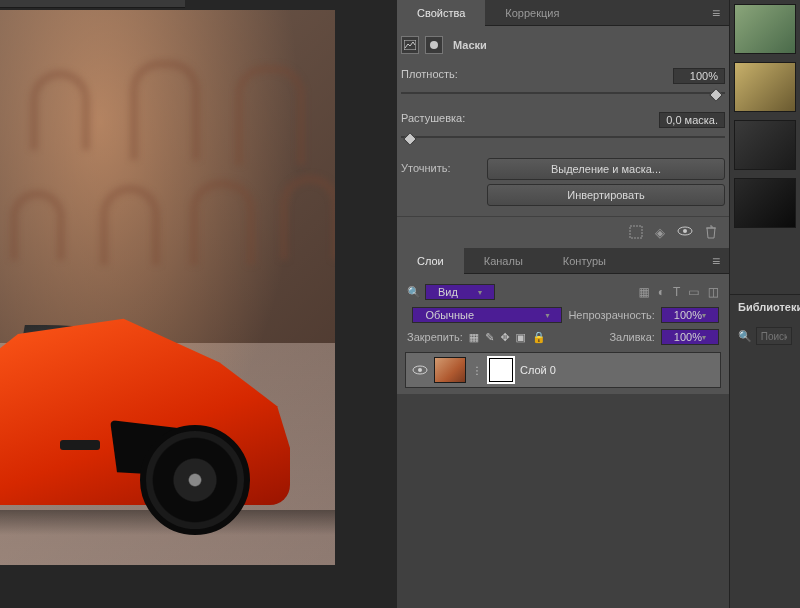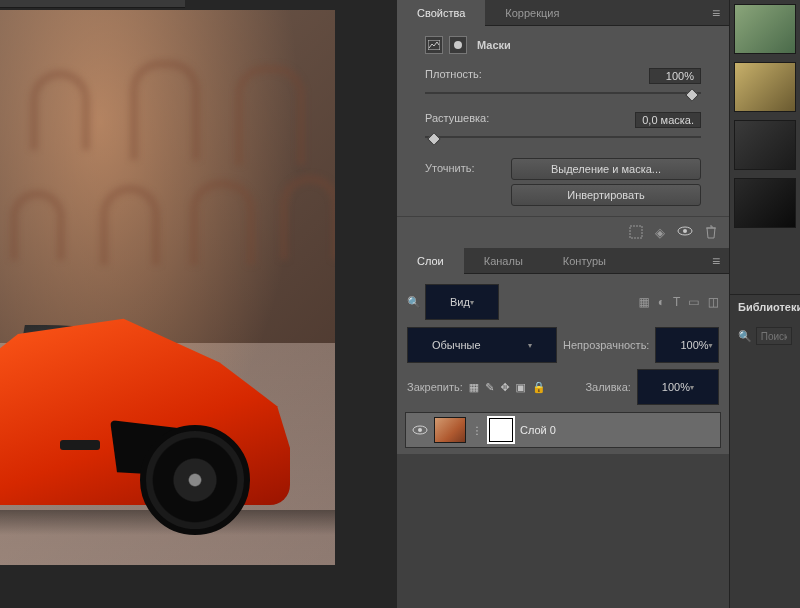--- a/index.html
+++ b/index.html
@@ -118,21 +118,21 @@
     background: #535353;
     color: #e6e6e6;
   }
   .panel-tabs .spacer { flex: 1; }
   .menu-icon {
     width: 26px; text-align: center; color: #9a9a9a;
     font-size: 14px; line-height: 26px;
   }
   .panel-body {
     background: #535353;
-    padding: 6px 28px 10px;
+    padding: 6px 4px 10px;
   }
   .mask-row {
     display: flex; align-items: center; gap: 6px;
     padding: 4px 0 8px;
   }
   .icon-box {
     width: 18px; height: 18px;
     border: 1px solid #777;
     display: inline-flex; align-items: center; justify-content: center;
     font-size: 10px;
@@ -196,30 +196,30 @@
     color: #9a9a9a;
     font-size: 13px;
   }
   
   .layers-panel .panel-body { padding: 6px 8px; }
   .layers-filter-row {
     display: flex; align-items: center; gap: 4px;
     padding: 4px 2px;
   }
   .dropdown {
-    background: #0f172a; border: 1px solid #2a2a2a;
-    height: 36px; display: flex; align-items: center;
-    padding: 0 24px; color: #d0d0d0;
+    background: #4c1d95; border: 1px solid #2a2a2a;
+    height: 16px; display: flex; align-items: center;
+    padding: 0 12px; color: #d0d0d0;
     min-width: 70px;
   }
   .dropdown.wide { min-width: 150px; }
   .dropdown .caret { margin-left: auto; font-size: 8px; color: #8a8a8a; }
   .search-icon { width: 14px; text-align:center; color:#9a9a9a; }
   .filter-icons { display:flex; gap:8px; margin-left:auto; color:#9a9a9a; font-size:12px; }
-  .blend-row { display:flex; align-items:center; gap:6px; padding:3px 2px; }
+  .blend-row { display:flex; align-items:center; gap:6px; padding:3px 2px;justify-content:flex-end; }
   .blend-row .label { color:#b8b8b8; }
   .lock-row { display:flex; align-items:center; gap:6px; padding:3px 2px; color:#b8b8b8; }
   .lock-icons { display:flex; gap:6px; font-size:11px; color:#c0c0c0; }
   .layer-list { margin-top: 4px; }
   .layer-item {
     display:flex; align-items:center; gap:6px;
     background:#6a6a6a; border:1px solid #2f2f2f;
     height: 36px; padding: 0 6px;
   }
   .eye { width:16px; text-align:center; color:#d0d0d0; font-size:13px; }

